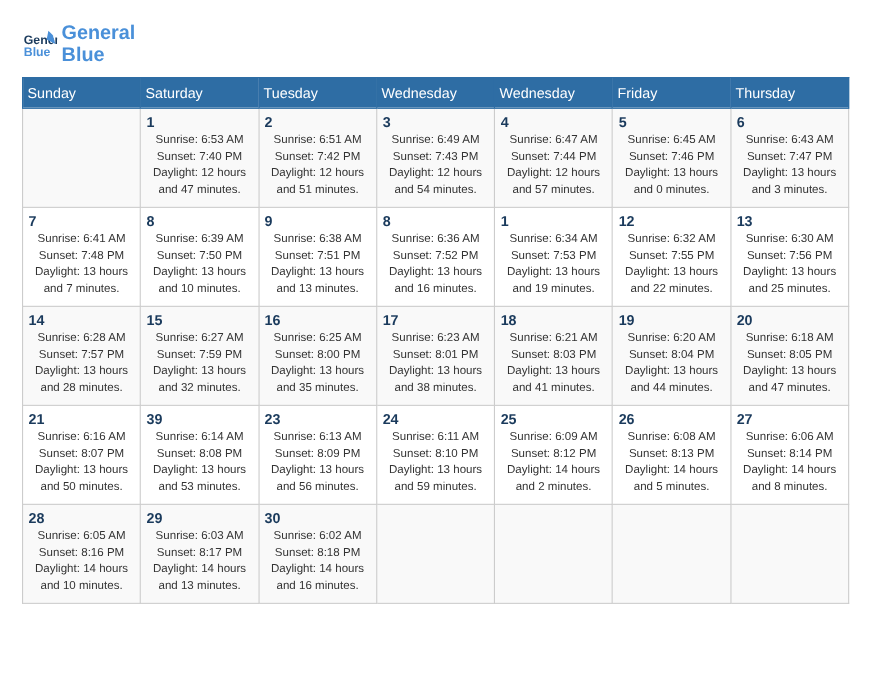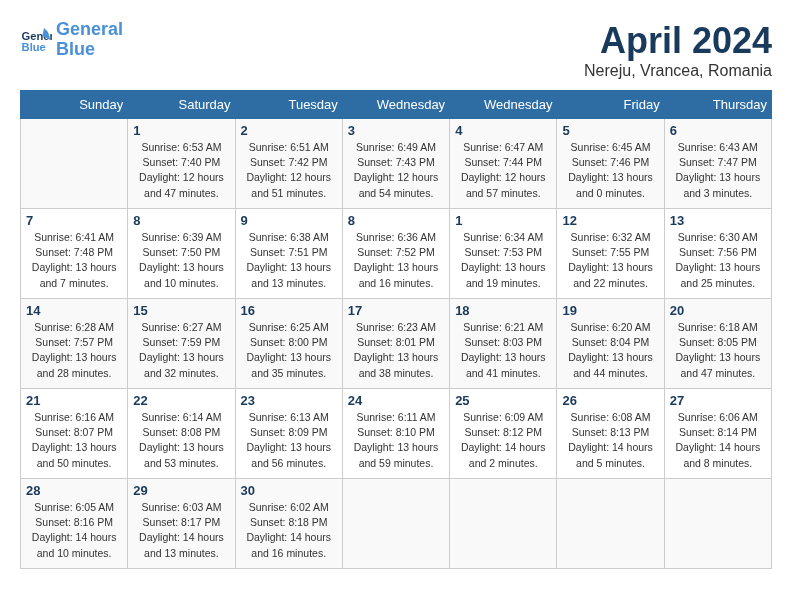--- a/index.html
+++ b/index.html
@@ -48,21 +48,21 @@
     }
     .calendar {
       width: 100%;
       border-collapse: collapse;
       font-size: 11px;
     }
     .calendar thead tr th {
       background: #2e6da4;
       color: #fff;
       padding: 6px 4px;
-      text-align: right;
+      text-align: left;
       font-size: 13px;
       font-weight: normal;
       border: 1px solid #2e6da4;
     }
     .calendar tbody tr td {
       border: 1px solid #ccc;
       vertical-align: top;
       padding: 4px 5px;
       height: 90px;
       width: 107px;
@@ -98,24 +98,20 @@
       <text x="2" y="20" font-size="14" font-weight="bold" fill="#1a3a5c">General</text>
       <text x="2" y="34" font-size="14" font-weight="bold" fill="#4a90d9">Blue</text>
       <polygon points="30,5 40,15 35,10 38,20 28,15" fill="#4a90d9"></polygon>
     </svg>
     <div>
       <div class="logo-text">
         <span>General</span><br><span style="color:#4a90d9">Blue</span>
       </div>
     </div>
   </div>
-  <div class="title-area">
-    <div class="month-title">April 2024</div>
-    <div class="subtitle">Nereju, Vrancea, Romania</div>
-  </div>
 </div>
 
 <table class="calendar">
   <thead>
     <tr id="weekday-header">
     <th>Sunday</th>
         <th>Saturday</th>
         <th>Tuesday</th>
         <th>Wednesday</th>
         <th>Wednesday</th>
@@ -210,21 +206,21 @@
           <div class="day-number">20</div>
           <div class="day-info">Sunrise: 6:18 AM<br>Sunset: 8:05 PM<br>Daylight: 13 hours<br>and 47 minutes.</div>
         </td>
       </tr>
       <tr>
         <td>
           <div class="day-number">21</div>
           <div class="day-info">Sunrise: 6:16 AM<br>Sunset: 8:07 PM<br>Daylight: 13 hours<br>and 50 minutes.</div>
         </td>
         <td>
-          <div class="day-number">22</div>
+          <div class="day-number">39</div>
           <div class="day-info">Sunrise: 6:14 AM<br>Sunset: 8:08 PM<br>Daylight: 13 hours<br>and 53 minutes.</div>
         </td>
         <td>
           <div class="day-number">23</div>
           <div class="day-info">Sunrise: 6:13 AM<br>Sunset: 8:09 PM<br>Daylight: 13 hours<br>and 56 minutes.</div>
         </td>
         <td>
           <div class="day-number">24</div>
           <div class="day-info">Sunrise: 6:11 AM<br>Sunset: 8:10 PM<br>Daylight: 13 hours<br>and 59 minutes.</div>
         </td>

